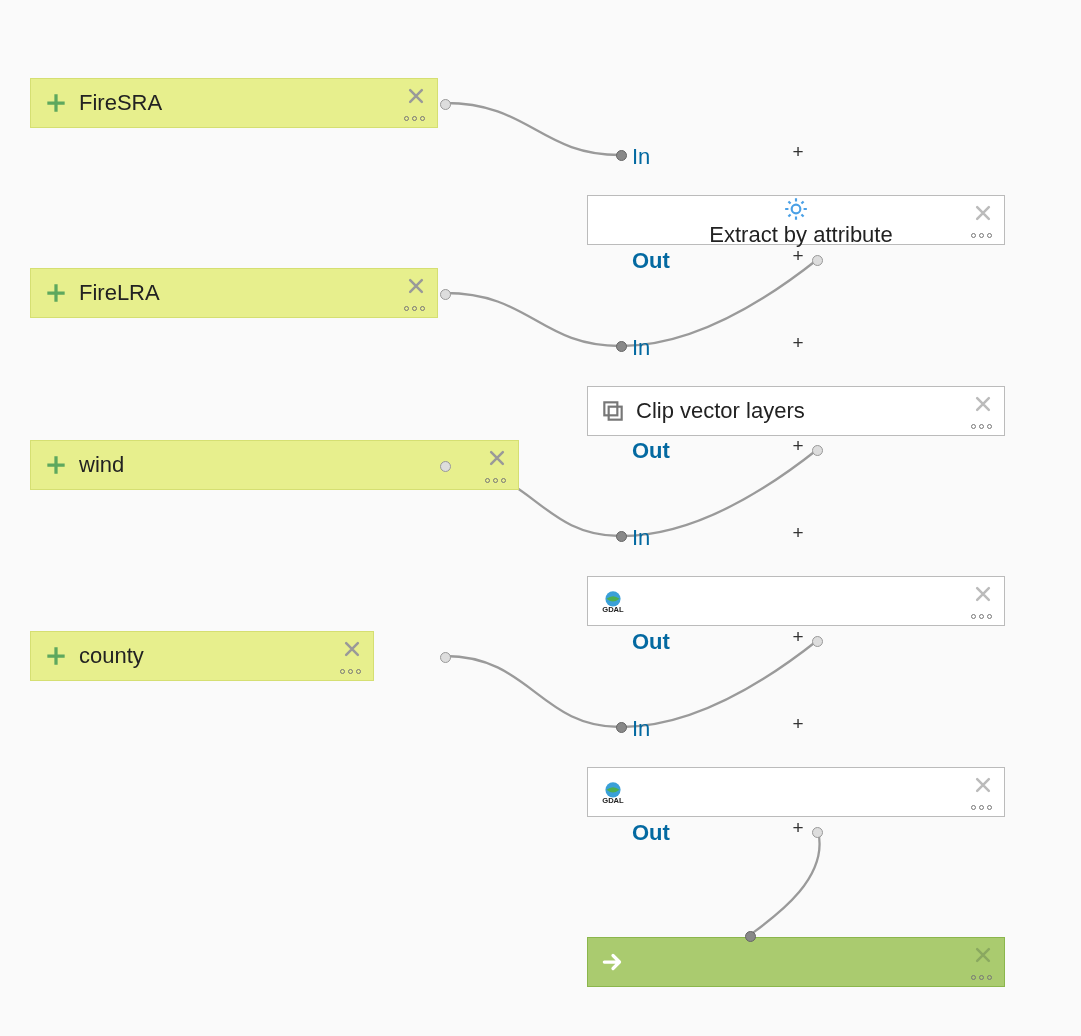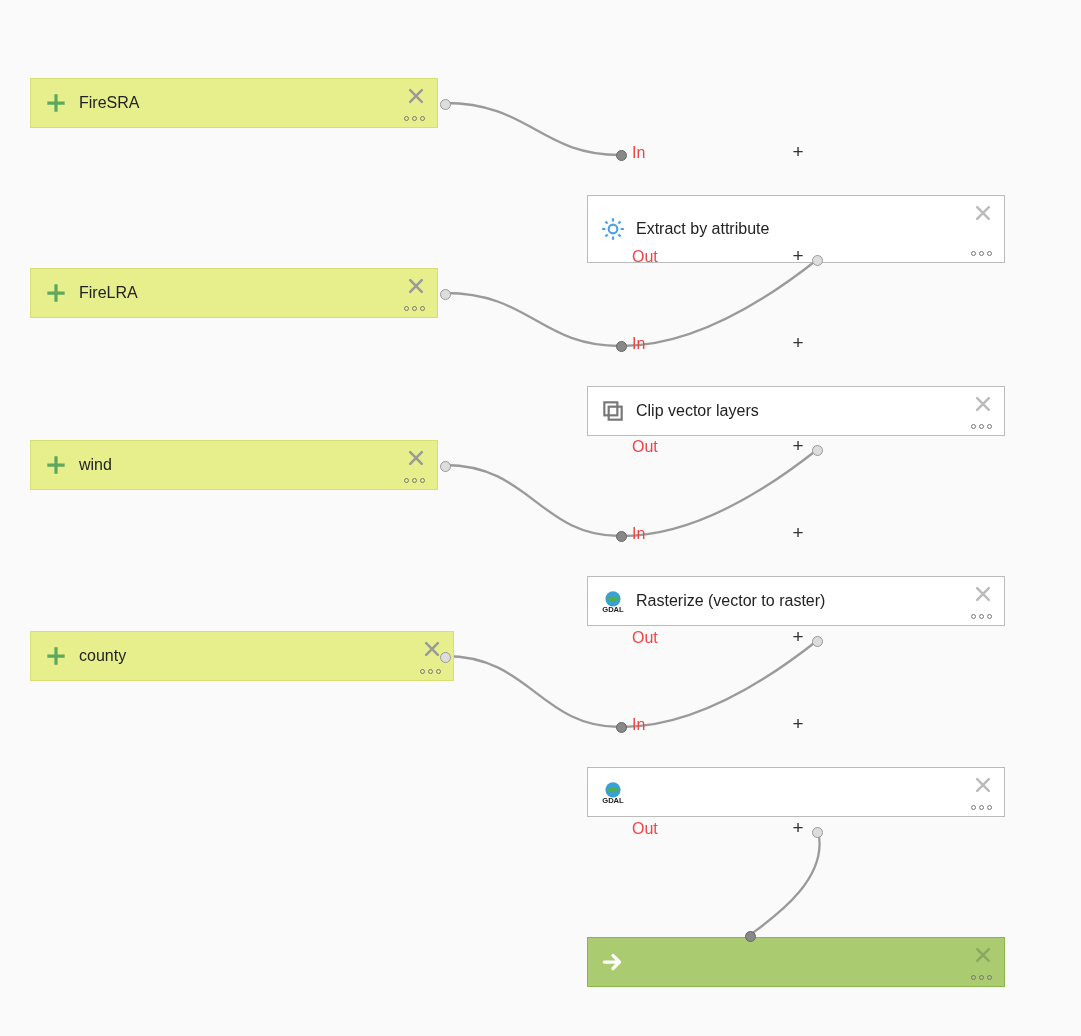--- a/index.html
+++ b/index.html
@@ -24,21 +24,21 @@
     border: 1px solid #aaa;
     background: #fff;
     display: flex;
     align-items: center;
     padding: 0 12px;
   }
   .node.input   { background: #e7ef8d; border-color: #d5df72; }
   .node.output  { background: #aacb6f; border-color: #8bb64c; }
   .node.alg     { background: #fff;    border-color: #bbb; }
   .node .title {
-    font-size: 16px;
+    font-size: 22px;
     color: #222;
     margin-left: 10px;
     flex: 1;
     white-space: nowrap;
   }
   .node .icon {
     flex: 0 0 auto;
     display: flex;
     align-items: center;
     justify-content: center;
@@ -67,26 +67,26 @@
     border: 1.5px solid #777;
     border-radius: 50%;
     box-sizing: border-box;
     background: transparent;
   }
   
   .port-row {
     position: absolute;
     display: flex;
     align-items: flex-end;
-    font-size: 16px;
-    color: #ef4444;
+    font-size: 22px;
+    color: #0369a1;
   }
   .port-row .plab { margin-right: 8px; }
   .port-row.in  { justify-content: flex-start; }
-  .port-row.out { justify-content: flex-start; }
+  .port-row.out { justify-content: flex-start; font-weight: bold; }
   .plus-btn {
     position: absolute;
     width: 16px; height: 16px;
     font-size: 19px;
     line-height: 14px;
     color: #333;
     text-align: center;
     cursor: pointer;
     user-select: none;
   }
@@ -159,41 +159,41 @@
       </svg>
   </span>
   <span class="dots">
       <span></span>
       <span></span>
       <span></span>
     </span>
 </div>
 <span class="conn-dot light" style="left:440px; top:289px;"></span>
 
-<div class="node input" style="left:30px; top:440px; width:408px; height:50px;">
+<div class="node input" style="left:30px; top:440px; width:489px; height:50px;">
   <span class="icon">
     <svg viewBox="0 0 24 24">
         <path fill="none" stroke="#5ea85e" stroke-width="3" d="M12 4v16M4 12h16"></path>
       </svg>
   </span>
   <span class="title">wind</span>
   <span class="closeX">
     <svg viewBox="0 0 24 24">
         <path fill="none" stroke="#999" stroke-width="3" stroke-linecap="round" d="M5 5l14 14M19 5L5 19"></path>
       </svg>
   </span>
   <span class="dots">
       <span></span>
       <span></span>
       <span></span>
     </span>
 </div>
 <span class="conn-dot light" style="left:440px; top:461px;"></span>
 
-<div class="node input" style="left:30px; top:631px; width:424px; height:50px;">
+<div class="node input" style="left:30px; top:631px; width:344px; height:50px;">
   <span class="icon">
     <svg viewBox="0 0 24 24">
         <path fill="none" stroke="#5ea85e" stroke-width="3" d="M12 4v16M4 12h16"></path>
       </svg>
   </span>
   <span class="title">county</span>
   <span class="closeX">
     <svg viewBox="0 0 24 24">
         <path fill="none" stroke="#999" stroke-width="3" stroke-linecap="round" d="M5 5l14 14M19 5L5 19"></path>
       </svg>
@@ -205,21 +205,21 @@
     </span>
 </div>
 <span class="conn-dot light" style="left:440px; top:652px;"></span>
 
 <div class="port-row in" style="left:632px; top:144px;">
   <span class="plab">In</span>
 </div>
 <span class="plus-btn" style="left:790px; top:145px;">+</span>
 <span class="conn-dot" style="left:616px; top:150px;"></span>
 
-<div class="node alg" style="left:587px; top:195px; width:418px; height:68px;">
+<div class="node alg" style="left:587px; top:195px; width:418px; height:50px;flex-direction:column;">
   <span class="icon">
     <svg viewBox="0 0 24 24">
         <g fill="none" stroke="#4aa0e6" stroke-width="2">
       <circle cx="12" cy="12" r="4"></circle>
       <path d="M12 2v3M12 19v3M2 12h3M19 12h3M5 5l2 2M17 17l2 2M19 5l-2 2M7 17l-2 2"></path>
     </g>
       </svg>
   </span>
   <span class="title">Extract by attribute</span>
   <span class="closeX">
@@ -281,21 +281,20 @@
 <span class="conn-dot" style="left:616px; top:531px;"></span>
 
 <div class="node alg" style="left:587px; top:576px; width:418px; height:50px;">
   <span class="icon">
     <svg viewBox="0 0 24 24">
       <circle cx="12" cy="10" r="7" fill="#3aa0d8"></circle>
       <path d="M6 10 Q12 5 18 10 Q12 15 6 10" fill="#4caf50"></path>
       <text x="12" y="22" font-size="7" text-anchor="middle" fill="#222" font-weight="bold">GDAL</text>
     </svg>
   </span>
-  <span class="title">Rasterize (vector to raster)</span>
   <span class="closeX">
     <svg viewBox="0 0 24 24">
         <path fill="none" stroke="#bbb" stroke-width="3" stroke-linecap="round" d="M5 5l14 14M19 5L5 19"></path>
       </svg>
   </span>
   <span class="dots">
       <span></span>
       <span></span>
       <span></span>
     </span>

